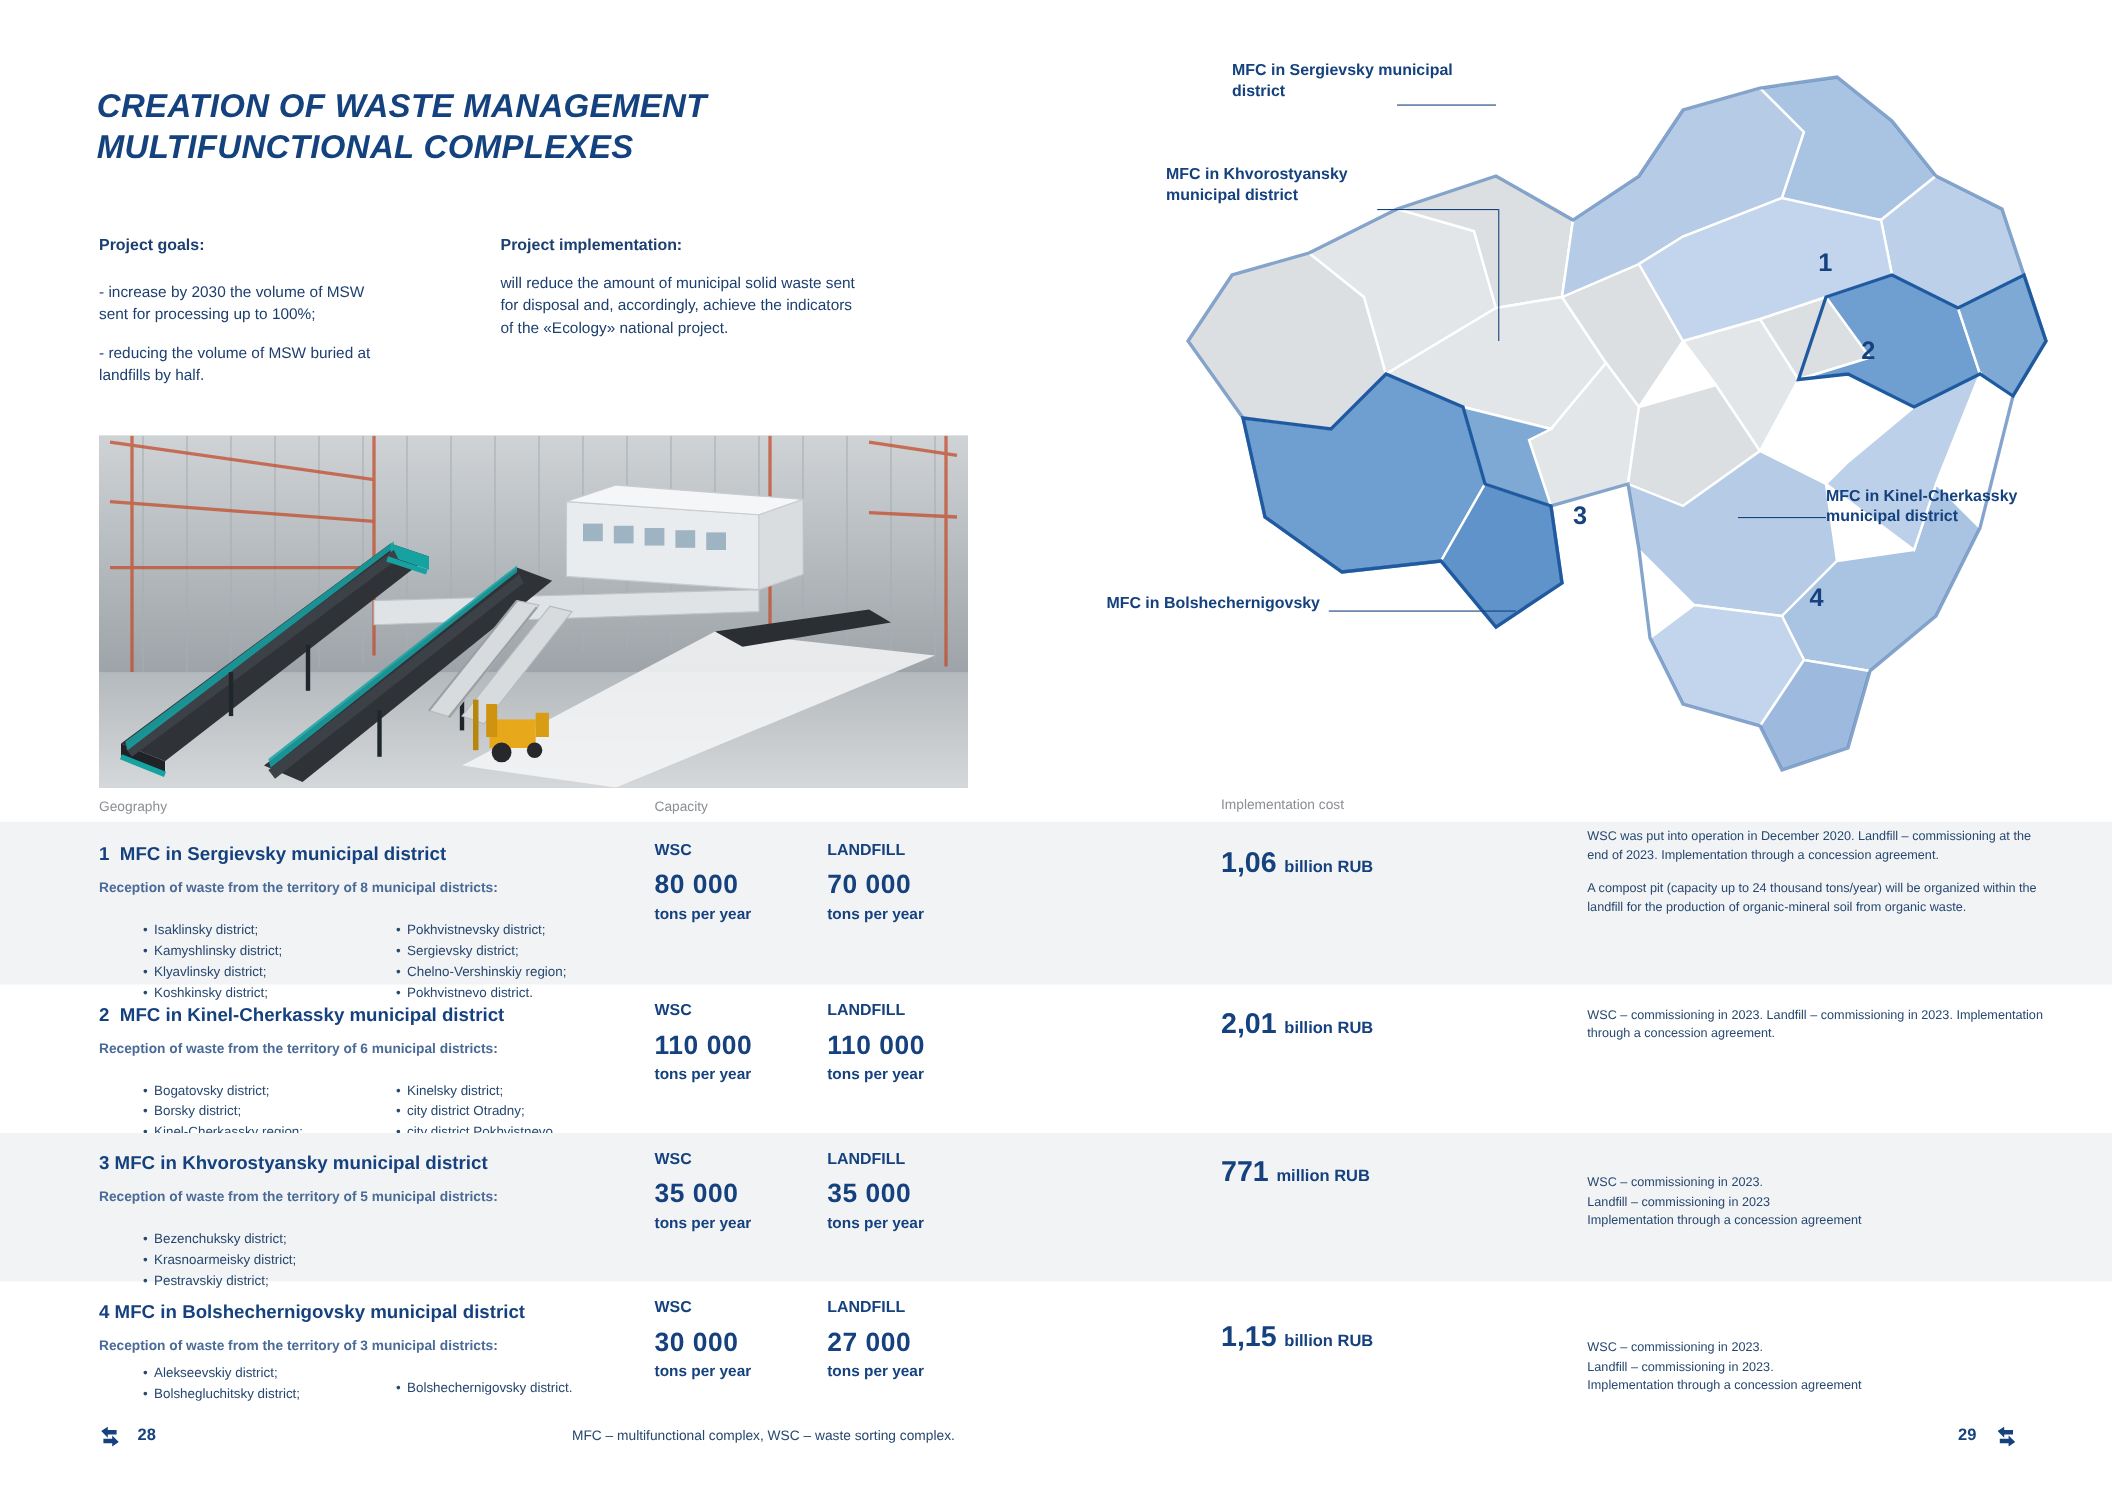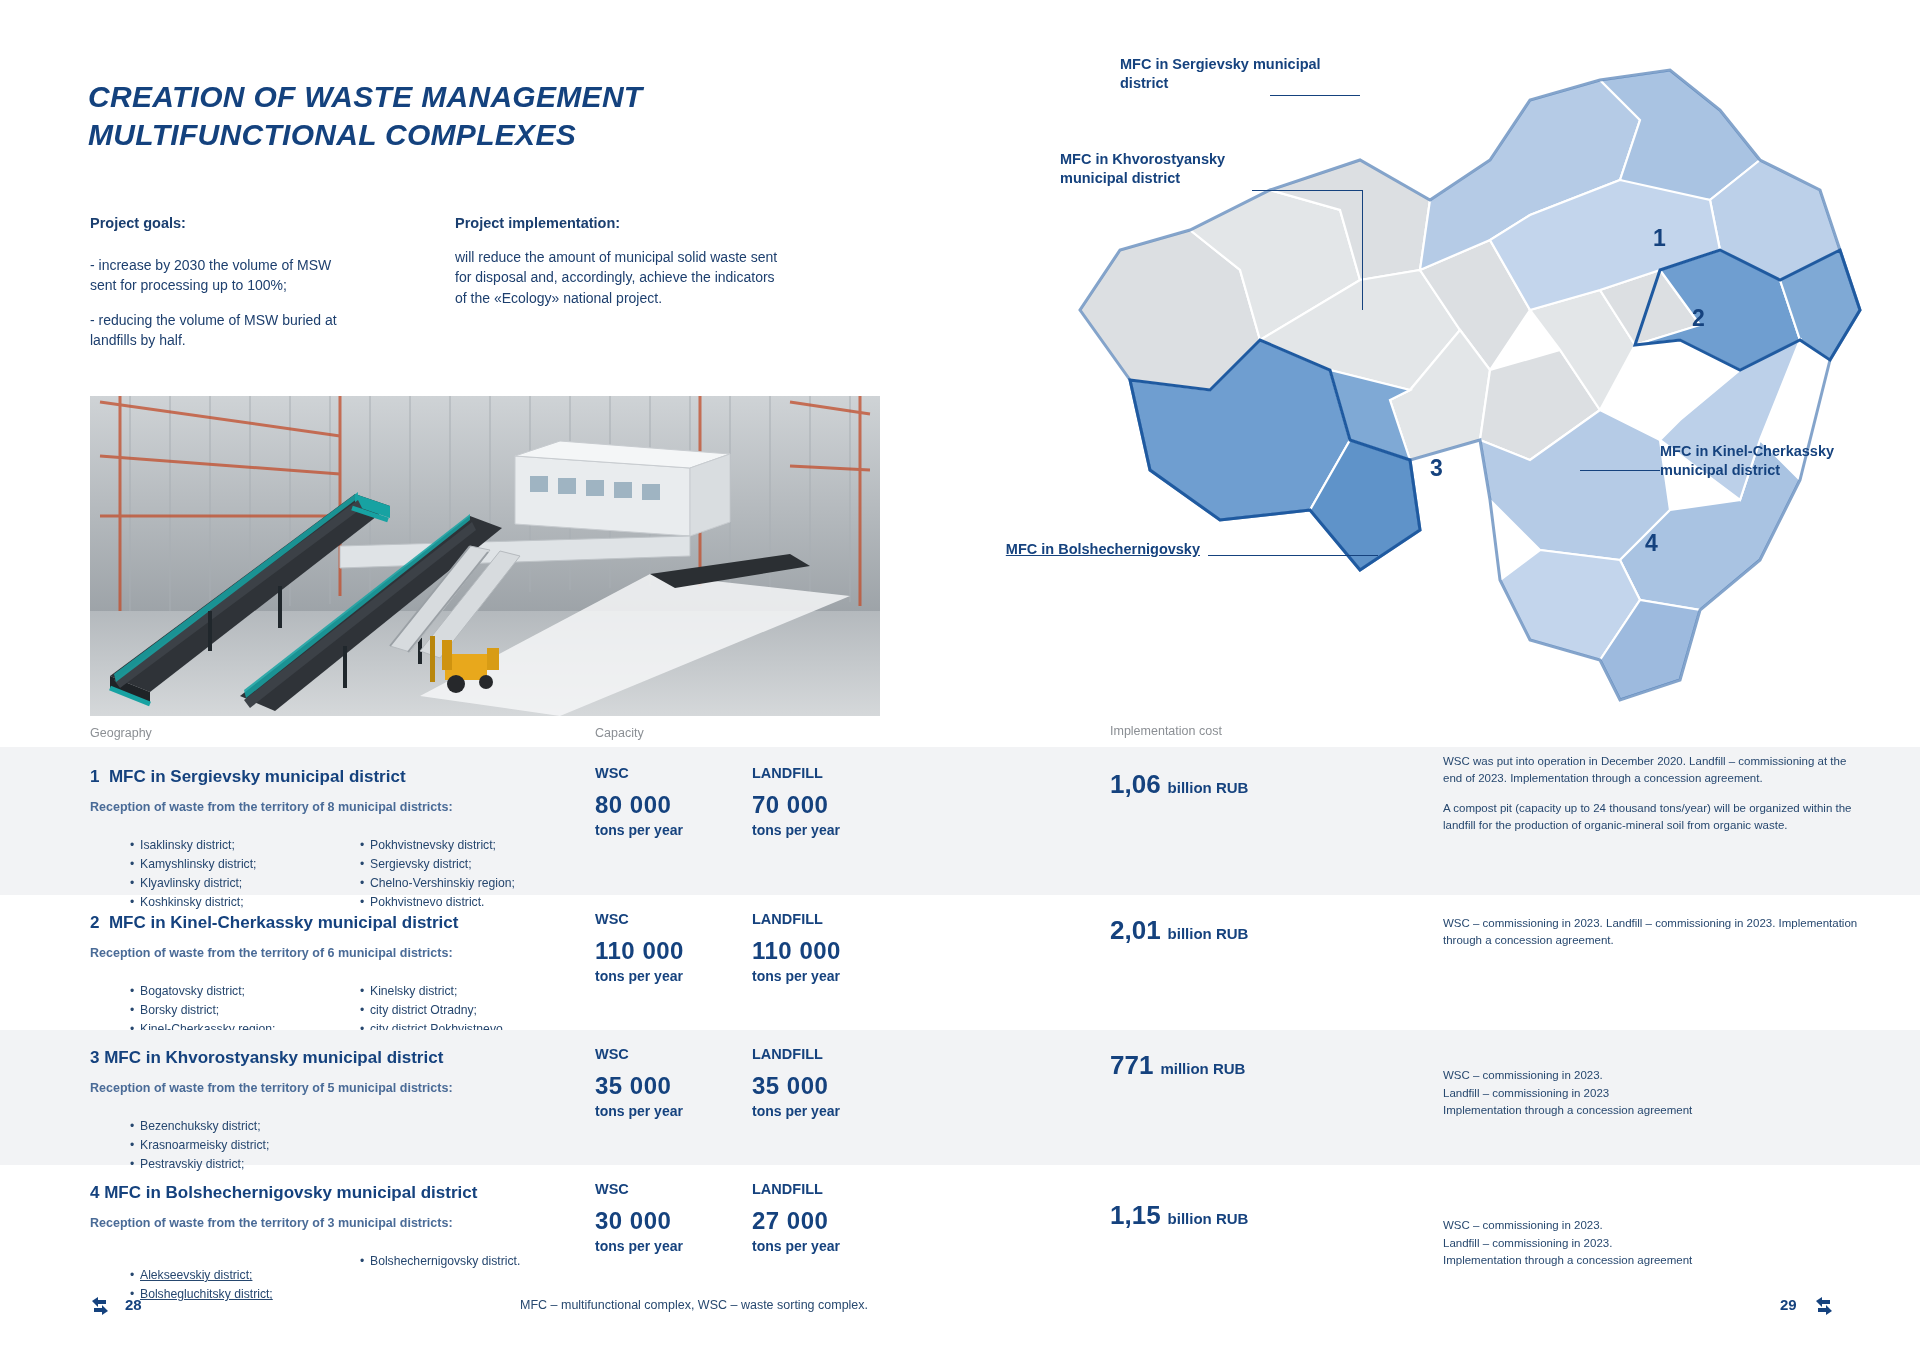--- a/index.html
+++ b/index.html
@@ -37,21 +37,21 @@
   .cap-cost{position:absolute;left:1110px;top:724px;font-size:12.5px;color:#8b8f94;}
 
   
   .map-wrap{position:absolute;left:1060px;top:40px;width:830px;height:690px;}
   .map-label{
     position:absolute;font-size:14.5px;font-weight:bold;color:#15427e;line-height:1.3;
   }
   .lbl-1{left:60px;top:15px;width:220px;}
   .lbl-2{left:0px;top:110px;width:230px;}
   .lbl-3{left:480px;top:400px;width:190px;text-align:left;}
-  .lbl-4{left:18px;top:500px;width:290px;text-decoration:underline;}
+  .lbl-4{left:18px;top:500px;width:290px;}
   .leader{position:absolute;border-top:1px solid #15427e;}
   .leader-v{position:absolute;border-left:1px solid #15427e;}
   .map-num{
     position:absolute;font-size:23px;font-weight:bold;color:#15427e;font-style:normal;
   }
 
   
   .row{position:absolute;left:0;width:1920px;}
   .row.alt{background:#f2f3f5;}
   .row-inner{position:relative;height:100%;}
@@ -376,21 +376,21 @@
       </div>
     </div>
   </div>
 
   <div class="row" style="top:1165px;height:132px;">
     <div class="row-inner">
       <div class="r-title" style="top:18px;">
         <span>4</span>&nbsp;<span>MFC in Bolshechernigovsky municipal district</span>
       </div>
       <div class="r-sub" style="top:51px;">Reception of waste from the territory of 3 municipal districts:</div>
-      <ul class="r-list" style="left:90px;top:89px;width:240px;text-decoration:underline;">
+      <ul class="r-list" style="left:90px;top:62px;width:240px;">
         <li>Alekseevskiy district;</li>
         <li>Bolshegluchitsky district;</li>
       </ul>
       <ul class="r-list" style="left:320px;top:75px;width:260px;">
         <li>Bolshechernigovsky district.</li>
       </ul>
 
       <div class="cap-block" style="left:595px;top:16px;">
         <div class="cap-head">WSC</div>
         <div class="cap-num">30 000</div>

